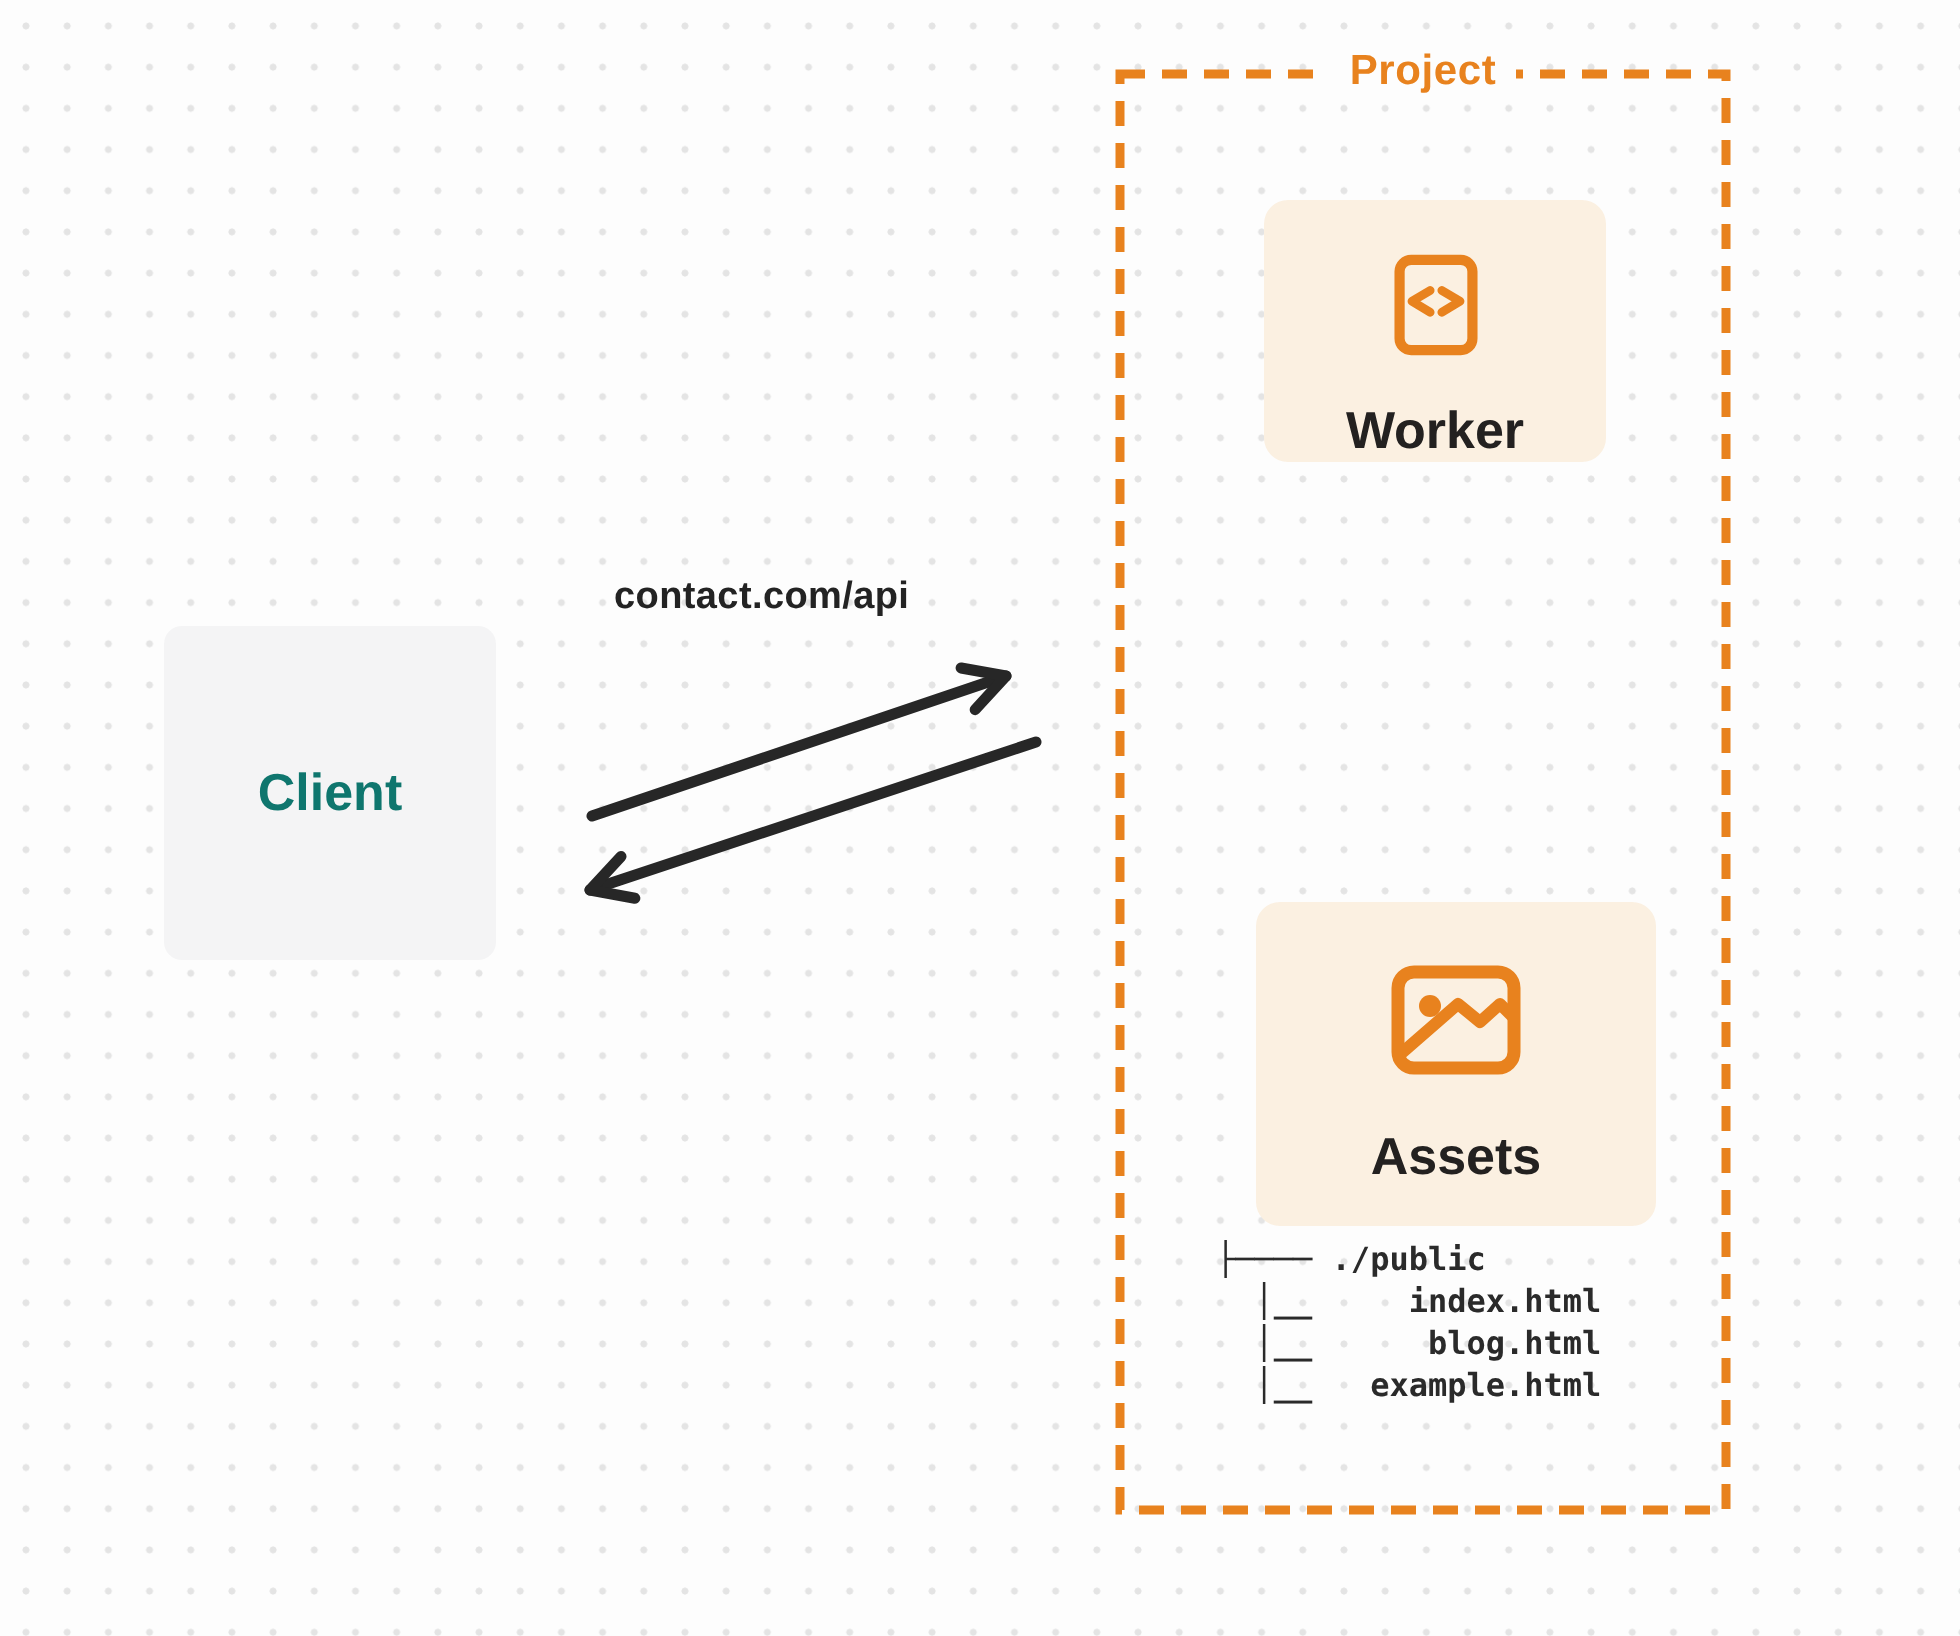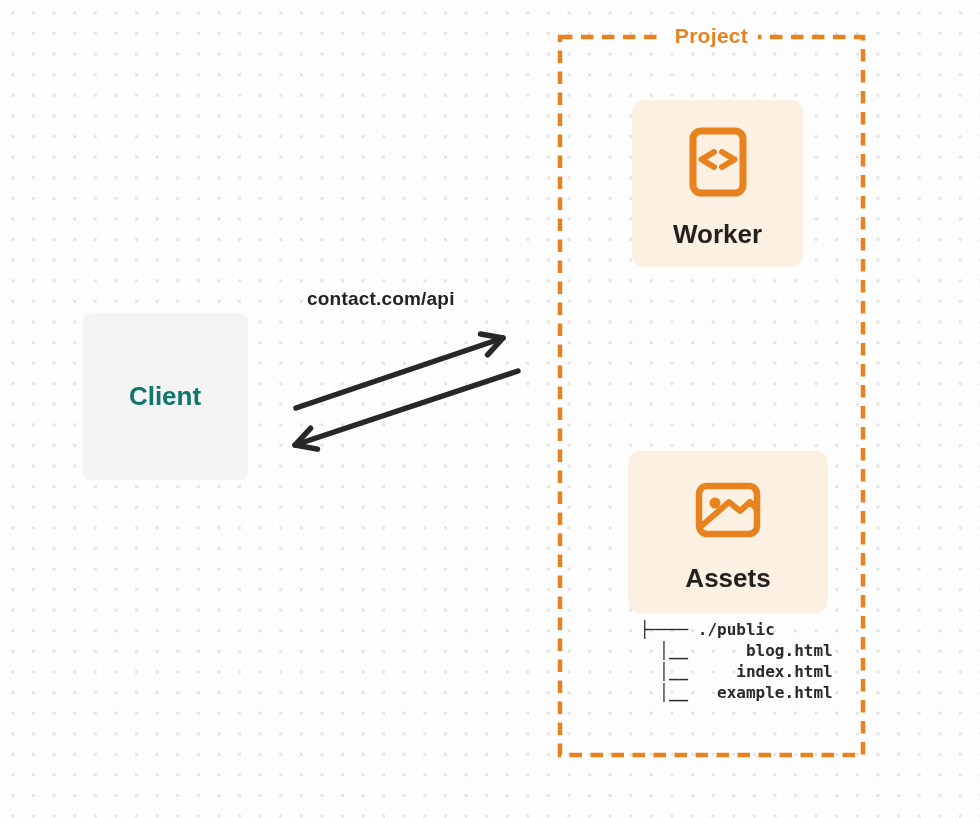--- a/index.html
+++ b/index.html
@@ -66,38 +66,38 @@
   }
 
   .node-card {
     position: absolute;
     background: #fbf0e1;
     border-radius: 12px;
     display: flex;
     flex-direction: column;
     align-items: center;
   }
-  .worker-card { left: 632px; top: 100px; width: 171px; height: 167px; gap: 12px; }
+  .worker-card { left: 632px; top: 100px; width: 171px; height: 131px; gap: 12px; }
   .assets-card { left: 628px; top: 451px; width: 200px; height: 162px; }
 
   .worker-card .node-icon { margin-top: 27px; }
   .worker-card .node-label { margin-top: 9px; }
   .assets-card .node-icon { margin-top: 31px; }
   .assets-card .node-label { margin-top: 24px; }
 
   .node-card .node-label {
     font-size: 26px;
     font-weight: 700;
     color: #232120;
     line-height: 32px;
   }
 
   .file-tree {
     position: absolute;
-    left: 640px; top: 619px;
+    left: 608px; top: 619px;
     font-family: "DejaVu Sans Mono", "Liberation Mono", monospace;
     font-size: 16px;
     font-weight: 700;
     line-height: 21px;
     color: #2a2a2a;
   }
   .file-tree .tree-line { white-space: pre; }
 </style>
 </head>
 <body>
@@ -146,18 +146,18 @@
       </defs>
       <rect x="4" y="4" width="58" height="48" rx="8" fill="none" stroke="#e8821e" stroke-width="6.5"></rect>
       <circle cx="20" cy="21" r="5.5" fill="#e8821e"></circle>
       <path d="M3 47 L34 20 L45 29 L55 20 L64 29" fill="none" stroke="#e8821e" stroke-width="6" stroke-linecap="round" stroke-linejoin="round" clip-path="url(#imgClip)"></path>
     </svg>
     <div class="node-label">Assets</div>
   </div>
 
   <div class="file-tree">
     <div class="tree-line">├──── ./public</div>
+    <div class="tree-line">  │__     index.html</div>
     <div class="tree-line">  │__      blog.html</div>
-    <div class="tree-line">  │__     index.html</div>
     <div class="tree-line">  │__   example.html</div>
   </div>
 
 </div>
 
 </body></html>

